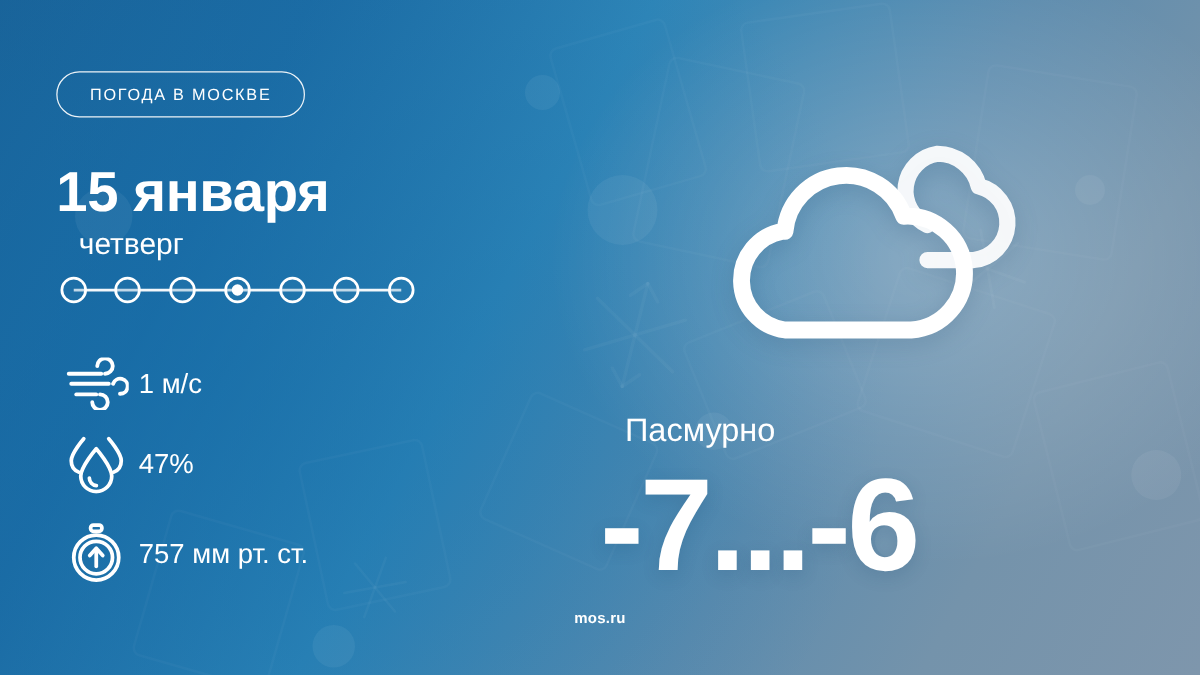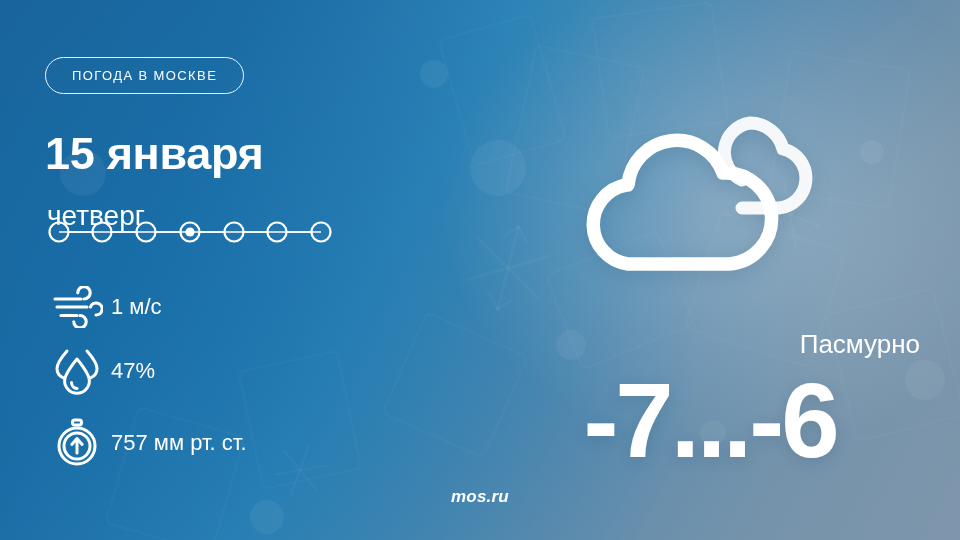--- a/index.html
+++ b/index.html
@@ -38,50 +38,49 @@
     display:flex; align-items:center;
     color:#fff; font-size:13px; letter-spacing:1.4px;
     white-space:nowrap;
   }
   #date {
     position:absolute; left:0; top:128px;
     color:#fff; font-size:45px; font-weight:bold; letter-spacing:-.3px;
     white-space:nowrap;
   }
   #weekday {
-    position:absolute; left:2px; top:182px;
-    color:#fff; font-size:28px; font-weight:400;margin-top:18px;
+    position:absolute; left:18px; top:182px;
+    color:#fff; font-size:24px; font-weight:400;
   }
   #dots { position:absolute; left:0px; top:216px; width:290px; height:32px; }
 
   .metric { position:absolute; left:0; width:400px; height:52px; display:flex; align-items:center; }
   .metric .ic { width:66px; display:flex; align-items:center; justify-content:flex-start; padding-left:6px; }
   .metric .val { color:#fff; font-size:22px; font-weight:400; white-space:nowrap; }
   #m0 { top:281px; }
   #m1 { top:345px; }
   #m2 { top:417px; }
 
   
   #cloud { position:absolute; left:566px; top:96px; width:310px; height:200px;
            filter: drop-shadow(0 5px 9px rgba(40,80,120,.22)); }
   #cond {
     position:absolute; left:500px; top:329px; width:420px;
-    text-align:right; color:#fff; font-size:26px; font-weight:400;
+    text-align:left; color:#fff; font-size:26px; font-weight:400;
   }
   #temp {
     position:absolute; left:480px; top:368px; width:460px;
-    text-align:center; color:#fff;
+    text-align:left; color:#fff;
     font-size:105px; font-weight:bold; letter-spacing:-3px; line-height:1;
     text-shadow:0 4px 14px rgba(30,70,110,.18);
   }
   #footer {
     position:absolute; left:0; right:0; top:487px;
-    text-align:center; color:#fff; font-size:17px; font-weight:bold;
+    text-align:center; color:#fff; font-size:12px; font-weight:bold;
     letter-spacing:.2px;
-    font-style:italic;
   }
 </style>
 </head>
 <body>
 
 <div id="card">
 
   <svg id="texture" viewBox="0 0 960 540" preserveAspectRatio="none">
     <g stroke="#ffffff" stroke-opacity="0.055" fill="none" stroke-width="2">
       <rect x="455" y="25" width="95" height="130" rx="6" transform="rotate(-16 502 90)"></rect>

